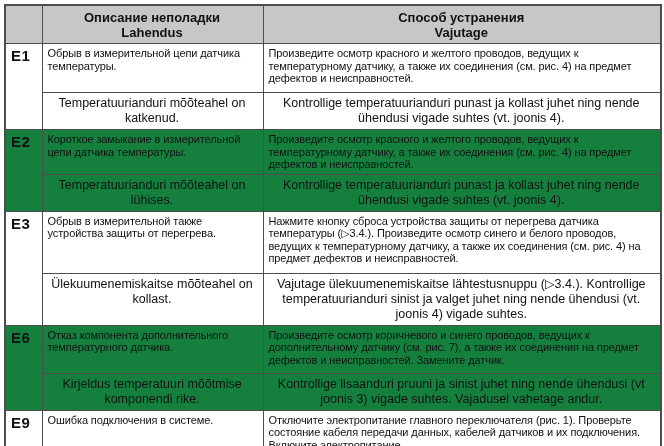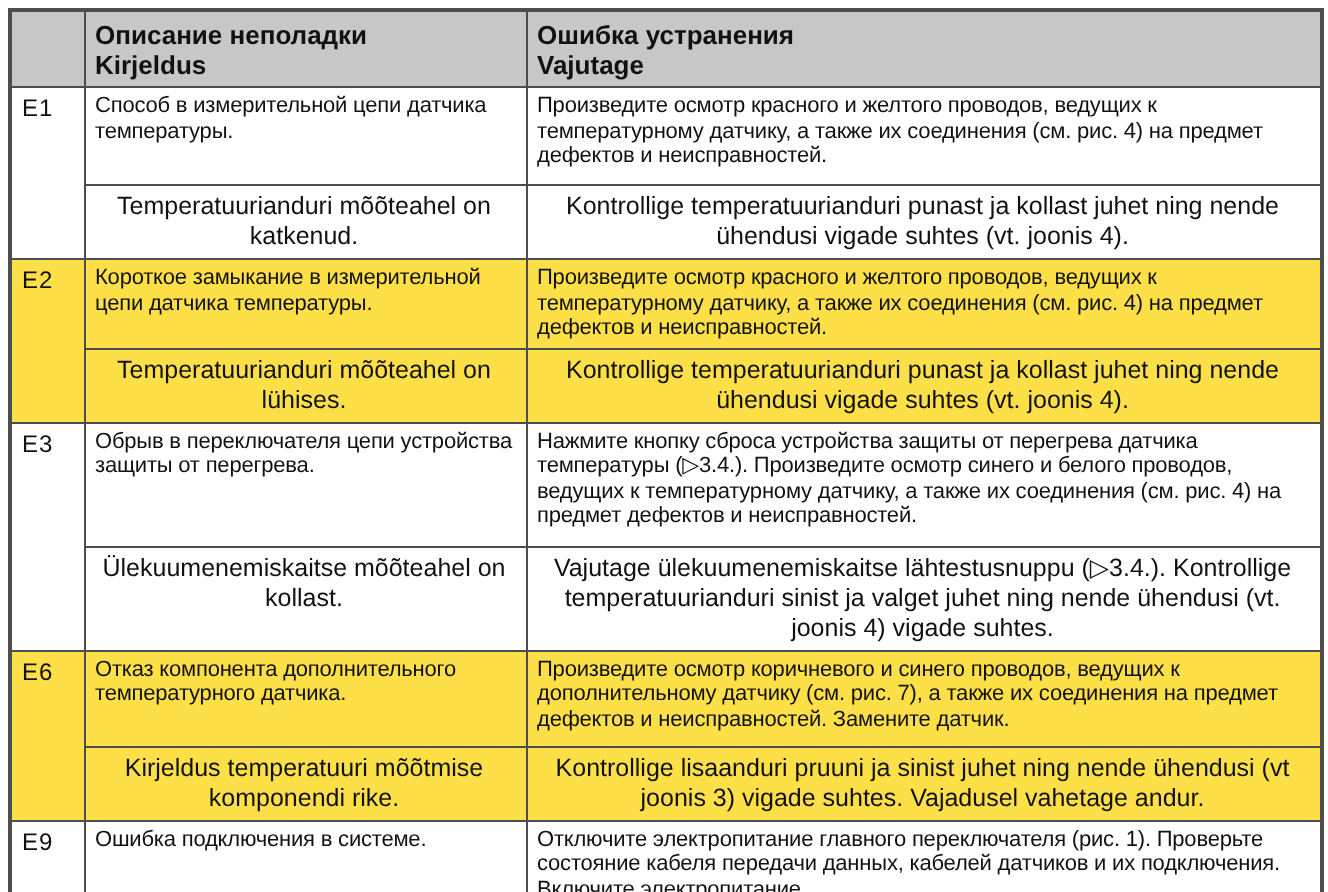--- a/index.html
+++ b/index.html
@@ -22,47 +22,47 @@
     box-sizing: border-box;
     padding: 3px 6px 3px 5px;
     overflow: hidden;
   }
   col.c-code { width: 37px; }
   col.c-desc { width: 221px; }
   col.c-rem  { width: 398px; }
 
   tr.hdr th {
     background: #c7c7c7;
-    text-align: left;
+    text-align: center;
     font-size: 13px;
     line-height: 15px;
     font-weight: bold;
     padding-top: 4px;
   }
   tr.hdr { height: 26px; }
 
   td.code {
-    font-size: 12px;
-    font-weight: normal;
+    font-size: 15px;
+    font-weight: bold;
     padding-left: 5px;
     padding-top: 4px;
     letter-spacing: 0.5px;
   }
   .ru-text {
     font-size: 11px;
     line-height: 12.5px;
     letter-spacing: -0.1px;
   }
   .et-text {
     font-size: 12.5px;
     line-height: 15px;
     text-align: center;
   }
   .blk-w td { background: #ffffff; }
-  .blk-g td { background: #fde047; }
+  .blk-g td { background: #15803d; }
 
   .hdr-line { display: block; }
 
   
   tr.r-e1ru { height: 49px; }
   tr.r-e1et { height: 37px; }
   tr.r-e2ru { height: 40px; }
   tr.r-e2et { height: 33px; margin-top: 20px; }
   tr.r-e3ru { height: 62px; }
   tr.r-e3et { height: 36px; }
@@ -79,51 +79,51 @@
       <col class="c-code">
         <col class="c-desc">
         <col class="c-rem">
     </colgroup>
 
     <tbody>
         <tr class="hdr">
       <th></th>
       <th>
         <span class="hdr-line">Описание неполадки</span>
-        <span class="hdr-line">Kirjeldus</span>
+        <span class="hdr-line">Lahendus</span>
       </th>
       <th>
-        <span class="hdr-line">Ошибка устранения</span>
+        <span class="hdr-line">Способ устранения</span>
         <span class="hdr-line">Vajutage</span>
       </th>
     </tr>
 
     <tr class="blk-w r-e1ru">
       <td class="code" rowspan="2">E1</td>
-      <td class="ru-text">Способ в измерительной цепи датчика температуры.</td>
+      <td class="ru-text">Обрыв в измерительной цепи датчика температуры.</td>
       <td class="ru-text">Произведите осмотр красного и желтого проводов, ведущих к температурному датчику, а также их соединения (см. рис. 4) на предмет дефектов и неисправностей.</td>
     </tr>
     <tr class="blk-w r-e1et">
       <td class="et-text">Temperatuurianduri mõõteahel on katkenud.</td>
       <td class="et-text">Kontrollige temperatuurianduri punast ja kollast juhet ning nende ühendusi vigade suhtes (vt. joonis 4).</td>
     </tr>
 
     <tr class="blk-g r-e2ru">
       <td class="code" rowspan="2">E2</td>
       <td class="ru-text">Короткое замыкание в измерительной цепи датчика температуры.</td>
       <td class="ru-text">Произведите осмотр красного и желтого проводов, ведущих к температурному датчику, а также их соединения (см. рис. 4) на предмет дефектов и неисправностей.</td>
     </tr>
     <tr class="blk-g r-e2et">
       <td class="et-text">Temperatuurianduri mõõteahel on lühises.</td>
       <td class="et-text">Kontrollige temperatuurianduri punast ja kollast juhet ning nende ühendusi vigade suhtes (vt. joonis 4).</td>
     </tr>
 
     <tr class="blk-w r-e3ru">
       <td class="code" rowspan="2">E3</td>
-      <td class="ru-text">Обрыв в переключателя цепи устройства защиты от перегрева.</td>
+      <td class="ru-text">Обрыв в измерительной также устройства защиты от перегрева.</td>
       <td class="ru-text">Нажмите кнопку сброса устройства защиты от перегрева датчика температуры (▷3.4.). Произведите осмотр синего и белого проводов, ведущих к температурному датчику, а также их соединения (см. рис. 4) на предмет дефектов и неисправностей.</td>
     </tr>
     <tr class="blk-w r-e3et">
       <td class="et-text">Ülekuumenemiskaitse mõõteahel on kollast.</td>
       <td class="et-text">Vajutage ülekuumenemiskaitse lähtestusnuppu (▷3.4.). Kontrollige temperatuurianduri sinist ja valget juhet ning nende ühendusi (vt. joonis 4) vigade suhtes.</td>
     </tr>
 
     <tr class="blk-g r-e6ru">
       <td class="code" rowspan="2">E6</td>
       <td class="ru-text">Отказ компонента дополнительного температурного датчика.</td>

